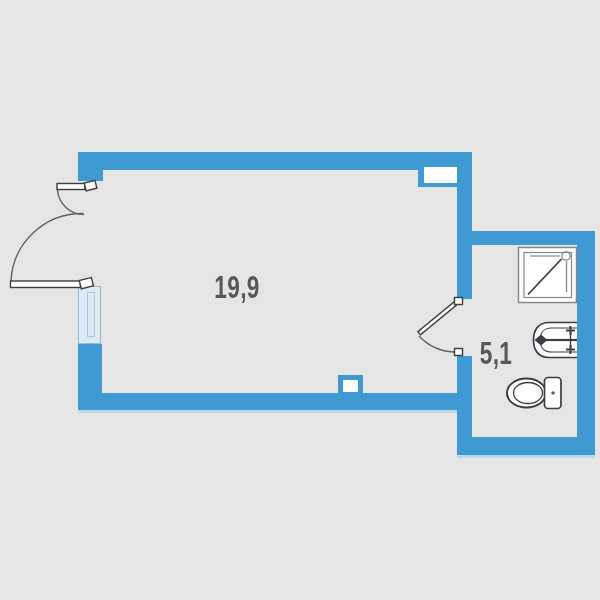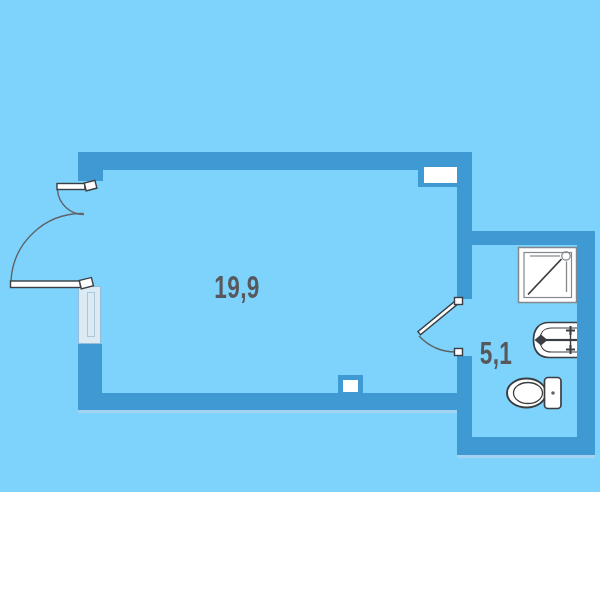--- a/index.html
+++ b/index.html
@@ -8,21 +8,21 @@
     --window-fill:#DCEAF4;
     --window-border:#92BCDA;
     --window-inner:#A9C8DE;
     --line-dark:#3B3F43;
     --line-gray:#5F6368;
     --fixture-gray:#83888D;
     --label:#57585C;
   }
   html,body{margin:0;padding:0;background:#FFFFFF;}
   .plan{
-    position:relative;width:600px;height:492px;background:#7dd3fc;overflow:hidden;
+    position:relative;width:600px;height:600px;background:#e5e5e5;overflow:hidden;
     font-family:"Liberation Sans","DejaVu Sans",sans-serif;
   }
   .w{position:absolute;background:var(--wall);}
   .w.shadow-b{box-shadow:0 3px 0 rgba(178,210,238,.75);}
   .hole{position:absolute;background:#FFFFFF;}
   .window{
     position:absolute;left:78px;top:286px;width:23px;height:58px;
     background:var(--window-fill);border:1.5px solid var(--window-border);
     box-sizing:border-box;
   }

